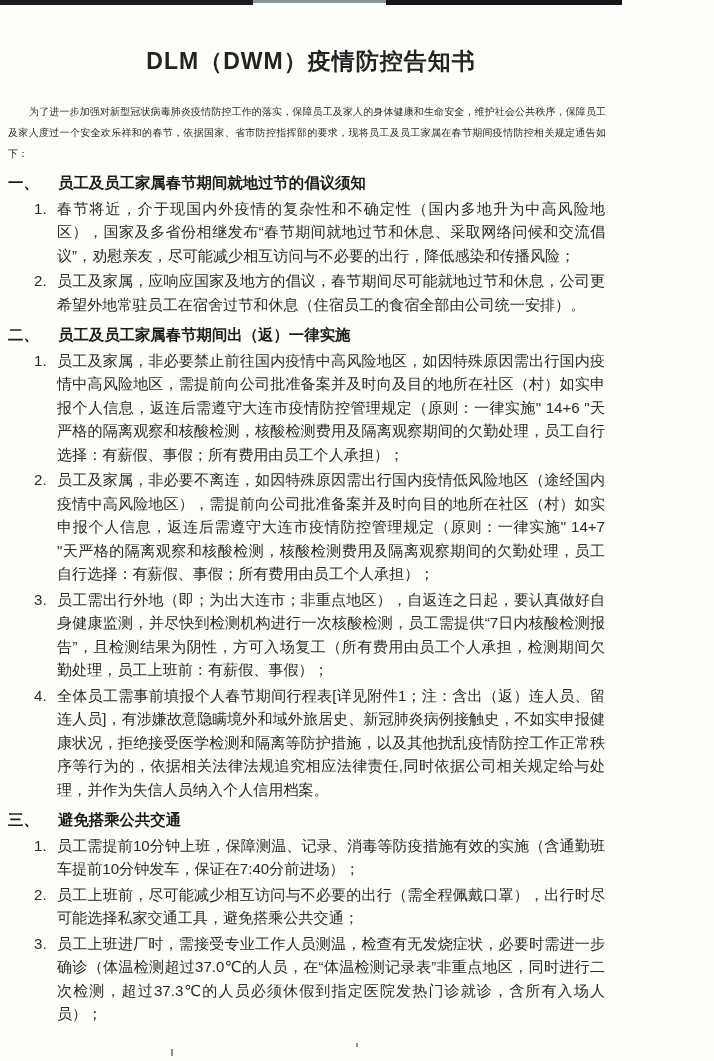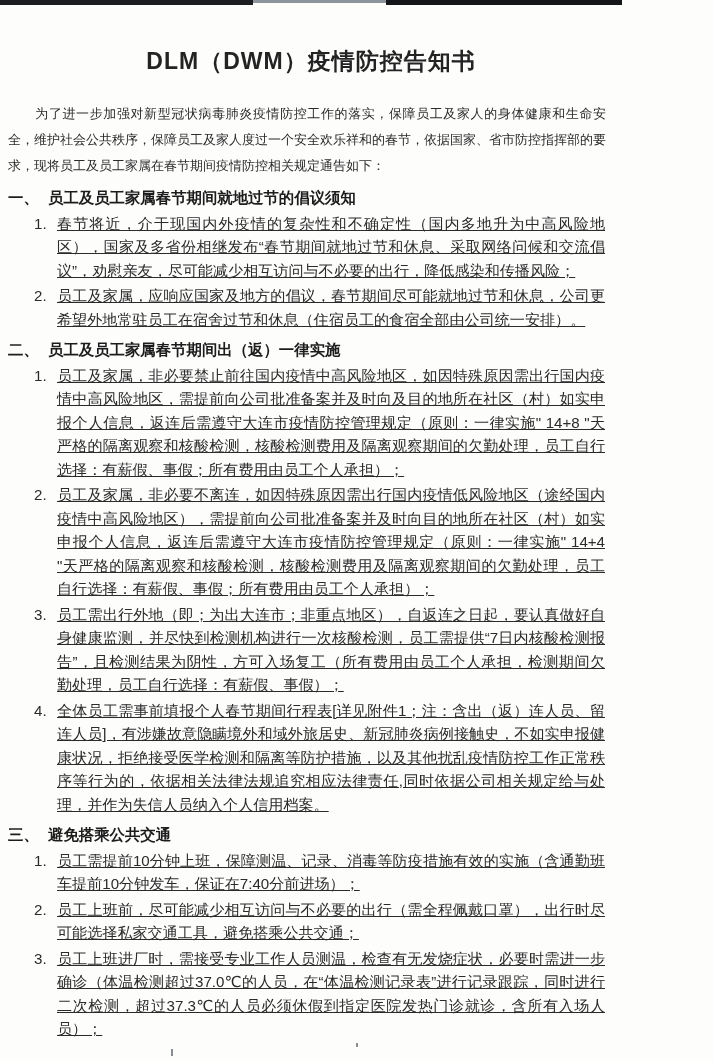--- a/index.html
+++ b/index.html
@@ -24,40 +24,40 @@
 
   
   h1.doc-title{
     margin:46px 10px 0 10px;text-align:center;
     font-size:23px;font-weight:bold;color:#232323;letter-spacing:1px;
   }
 
   
   .intro{
     margin:24px 16px 0 8px;
-    font-size:13px;line-height:26px;text-align:justify;
+    font-size:10px;line-height:21px;text-align:justify;
     text-indent:2.1em;color:#2b2b2b;
   }
 
   
   .sec-head{
     display:flex;align-items:baseline;
     margin:7px 16px 2px 8px;
     font-size:15.4px;font-weight:bold;color:#1c1c1c;line-height:23.6px;
   }
   .sec-label{width:40px;flex-shrink:0;}
-  .sec-title{flex:1;}
+  .sec-title{flex:1;margin-left:10px;}
 
   .item{
     display:flex;align-items:baseline;
     margin:1px 17px 2px 34px;
     font-size:15.1px;line-height:23.5px;color:#2b2b2b;
   }
   .item .num{width:23px;flex-shrink:0;}
-  .item .txt{flex:1;text-align:justify;text-decoration:underline;}
+  .item .txt{flex:1;text-align:justify;}
 
   
   .stamp{position:absolute;pointer-events:none;opacity:0.9;}
   .stamp.one{left:662px;top:437px;}
   .stamp.two{left:657px;top:617px;}
   .stamp text{font-family:"Liberation Sans","DejaVu Sans",sans-serif;font-weight:bold;}
 </style>
 </head>
 <body>
 
@@ -86,50 +86,50 @@
     <span class="num">2.</span>
     <span class="txt">员工及家属，应响应国家及地方的倡议，春节期间尽可能就地过节和休息，公司更希望外地常驻员工在宿舍过节和休息（住宿员工的食宿全部由公司统一安排）。</span>
   </div>
 
   <div class="sec-head">
     <span class="sec-label">二、</span>
     <span class="sec-title">员工及员工家属春节期间出（返）一律实施</span>
   </div>
   <div class="item">
     <span class="num">1.</span>
-    <span class="txt">员工及家属，非必要禁止前往国内疫情中高风险地区，如因特殊原因需出行国内疫情中高风险地区，需提前向公司批准备案并及时向及目的地所在社区（村）如实申报个人信息，返连后需遵守大连市疫情防控管理规定（原则：一律实施" 14+8 "天严格的隔离观察和核酸检测，核酸检测费用及隔离观察期间的欠勤处理，员工自行选择：有薪假、事假；所有费用由员工个人承担）；</span>
+    <span class="txt">员工及家属，非必要禁止前往国内疫情中高风险地区，如因特殊原因需出行国内疫情中高风险地区，需提前向公司批准备案并及时向及目的地所在社区（村）如实申报个人信息，返连后需遵守大连市疫情防控管理规定（原则：一律实施" 14+6 "天严格的隔离观察和核酸检测，核酸检测费用及隔离观察期间的欠勤处理，员工自行选择：有薪假、事假；所有费用由员工个人承担）；</span>
   </div>
   <div class="item">
     <span class="num">2.</span>
-    <span class="txt">员工及家属，非必要不离连，如因特殊原因需出行国内疫情低风险地区（途经国内疫情中高风险地区），需提前向公司批准备案并及时向目的地所在社区（村）如实申报个人信息，返连后需遵守大连市疫情防控管理规定（原则：一律实施" 14+4 "天严格的隔离观察和核酸检测，核酸检测费用及隔离观察期间的欠勤处理，员工自行选择：有薪假、事假；所有费用由员工个人承担）；</span>
+    <span class="txt">员工及家属，非必要不离连，如因特殊原因需出行国内疫情低风险地区（途经国内疫情中高风险地区），需提前向公司批准备案并及时向目的地所在社区（村）如实申报个人信息，返连后需遵守大连市疫情防控管理规定（原则：一律实施" 14+7 "天严格的隔离观察和核酸检测，核酸检测费用及隔离观察期间的欠勤处理，员工自行选择：有薪假、事假；所有费用由员工个人承担）；</span>
   </div>
   <div class="item">
     <span class="num">3.</span>
-    <span class="txt">员工需出行外地（即；为出大连市；非重点地区），自返连之日起，要认真做好自身健康监测，并尽快到检测机构进行一次核酸检测，员工需提供“7日内核酸检测报告”，且检测结果为阴性，方可入场复工（所有费用由员工个人承担，检测期间欠勤处理，员工自行选择：有薪假、事假）；</span>
+    <span class="txt">员工需出行外地（即；为出大连市；非重点地区），自返连之日起，要认真做好自身健康监测，并尽快到检测机构进行一次核酸检测，员工需提供“7日内核酸检测报告”，且检测结果为阴性，方可入场复工（所有费用由员工个人承担，检测期间欠勤处理，员工上班前：有薪假、事假）；</span>
   </div>
   <div class="item">
     <span class="num">4.</span>
     <span class="txt">全体员工需事前填报个人春节期间行程表[详见附件1；注：含出（返）连人员、留连人员]，有涉嫌故意隐瞒境外和域外旅居史、新冠肺炎病例接触史，不如实申报健康状况，拒绝接受医学检测和隔离等防护措施，以及其他扰乱疫情防控工作正常秩序等行为的，依据相关法律法规追究相应法律责任,同时依据公司相关规定给与处理，并作为失信人员纳入个人信用档案。</span>
   </div>
 
   <div class="sec-head">
     <span class="sec-label">三、</span>
     <span class="sec-title">避免搭乘公共交通</span>
   </div>
   <div class="item">
     <span class="num">1.</span>
     <span class="txt">员工需提前10分钟上班，保障测温、记录、消毒等防疫措施有效的实施（含通勤班车提前10分钟发车，保证在7:40分前进场）；</span>
   </div>
   <div class="item">
     <span class="num">2.</span>
     <span class="txt">员工上班前，尽可能减少相互访问与不必要的出行（需全程佩戴口罩），出行时尽可能选择私家交通工具，避免搭乘公共交通；</span>
   </div>
   <div class="item">
     <span class="num">3.</span>
-    <span class="txt">员工上班进厂时，需接受专业工作人员测温，检查有无发烧症状，必要时需进一步确诊（体温检测超过37.0℃的人员，在“体温检测记录表”进行记录跟踪，同时进行二次检测，超过37.3℃的人员必须休假到指定医院发热门诊就诊，含所有入场人员）；</span>
+    <span class="txt">员工上班进厂时，需接受专业工作人员测温，检查有无发烧症状，必要时需进一步确诊（体温检测超过37.0℃的人员，在“体温检测记录表”非重点地区，同时进行二次检测，超过37.3℃的人员必须休假到指定医院发热门诊就诊，含所有入场人员）；</span>
   </div>
 
   <svg class="stamp one" width="160" height="160" viewBox="0 0 160 160">
     <g stroke="#de5647" fill="none" opacity="0.82">
       <circle cx="80" cy="80" r="59" stroke-width="2.8"></circle>
       <circle cx="80" cy="80" r="54" stroke-width="1"></circle>
       <circle cx="80" cy="80" r="29" stroke-width="1.6"></circle>
     </g>
     <path id="arc1" d="M 80 122 A 42 42 0 1 1 80 38" fill="none" stroke="none"></path>
     <text font-size="11" letter-spacing="3.5" fill="#de5647">

